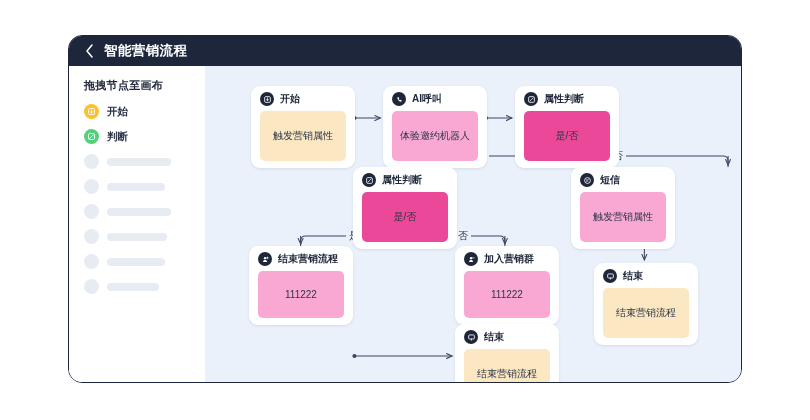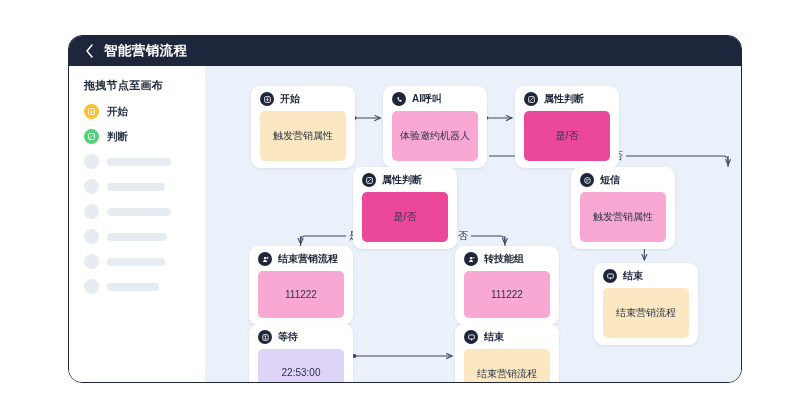--- a/index.html
+++ b/index.html
@@ -374,50 +374,38 @@
 
         <div class="node" style="left:250px; top:180px;">
           <div class="node-head">
             <span class="node-ico">
               <svg width="9" height="9" viewBox="0 0 12 12">
                   <circle cx="5.4" cy="4.2" r="1.6" fill="#ffffff"></circle>
                   <path d="M2.6 9.2c.3-1.6 1.5-2.4 2.8-2.4s2.5.8 2.8 2.4z" fill="#ffffff"></path>
                   <path d="M7.4 3.8h2.4" stroke="#ffffff" stroke-width=".85" stroke-linecap="round"></path>
                 </svg>
             </span>
-            <span class="node-title">转技能组</span>
+            <span class="node-title">加入营销群</span>
           </div>
           <div class="node-val v-blue">111222</div>
         </div>
 
         <div class="node" style="left:389px; top:197px;">
           <div class="node-head">
             <span class="node-ico">
               <svg width="9" height="9" viewBox="0 0 12 12">
                   <rect x="2.2" y="2.6" width="7.6" height="5.4" rx="1.2" fill="none" stroke="#ffffff" stroke-width="1.1"></rect>
                   <path d="M6 8v1.6" stroke="#ffffff" stroke-width="1" stroke-linecap="round"></path>
                 </svg>
             </span>
             <span class="node-title">结束</span>
           </div>
           <div class="node-val v-amber">结束营销流程</div>
         </div>
 
-        <div class="node" style="left:44px; top:258px;">
-          <div class="node-head">
-            <span class="node-ico">
-              <svg width="9" height="9" viewBox="0 0 12 12">
-                  <rect x="2.4" y="2.2" width="7.2" height="7.6" rx="1.3" fill="none" stroke="#ffffff" stroke-width="1.1"></rect>
-                  <path d="M4.2 3.6h3.6L6 6l1.8 2.4H4.2L6 6z" fill="#ffffff"></path>
-                </svg>
-            </span>
-            <span class="node-title">等待</span>
-          </div>
-          <div class="node-val v-purple">22:53:00</div>
-        </div>
 
         <div class="node" style="left:250px; top:258px;">
           <div class="node-head">
             <span class="node-ico">
               <svg width="9" height="9" viewBox="0 0 12 12">
                   <rect x="2.2" y="2.6" width="7.6" height="5.4" rx="1.2" fill="none" stroke="#ffffff" stroke-width="1.1"></rect>
                   <path d="M6 8v1.6" stroke="#ffffff" stroke-width="1" stroke-linecap="round"></path>
                 </svg>
             </span>
             <span class="node-title">结束</span>

